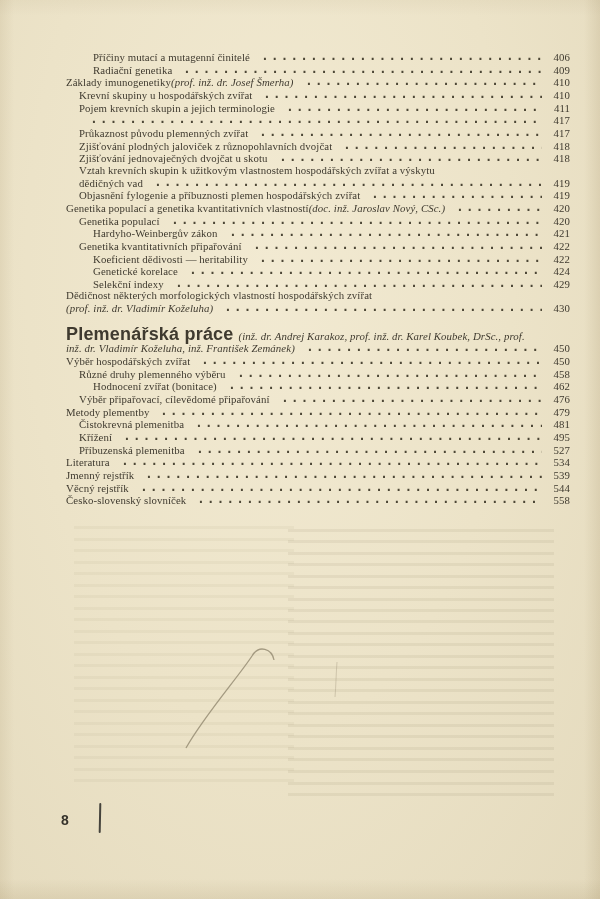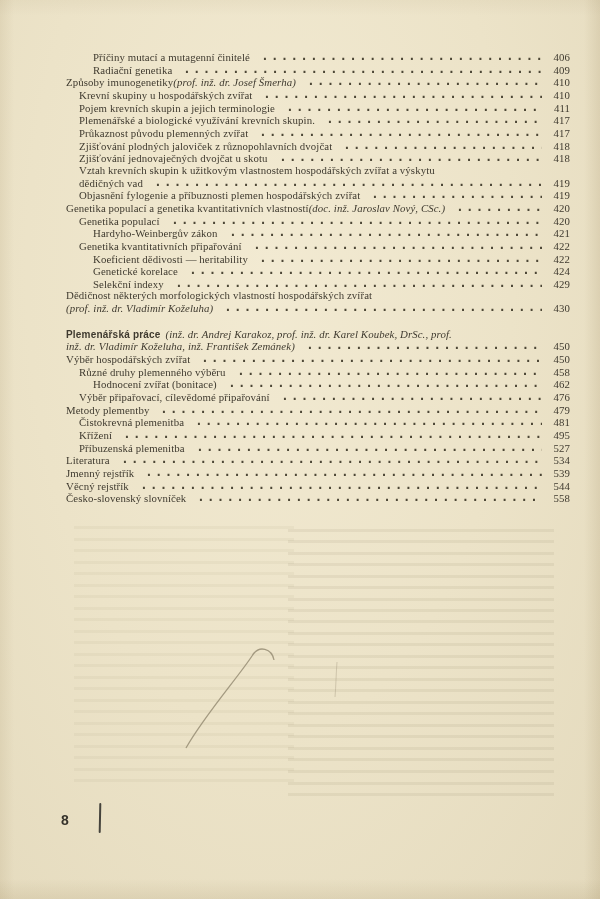--- a/index.html
+++ b/index.html
@@ -30,21 +30,21 @@
     display:flex; align-items:baseline; white-space:nowrap;
     font-size:10.8px; line-height:11.65px; letter-spacing:0.1px;
   }
   .ind1 { padding-left:13px; }
   .ind2 { padding-left:27px; }
   .gap  { margin-top:14px; }
   .t  { }
   .i  { font-style:italic; }
   .b  {
     font-family:"Liberation Sans", sans-serif; font-weight:bold;
-    font-size:10px; letter-spacing:0.2px; padding-right:5px;
+    font-size:18px; letter-spacing:0.2px; padding-right:5px;
   }
   .leader {
     flex:1 1 0; min-width:6px; height:10px; margin:0 4px 0 7px;
     background-image:radial-gradient(circle at 50% 78%, #4d4736 1.05px, rgba(0,0,0,0) 1.5px);
     background-size:9.8px 10px; background-repeat:repeat-x; background-position:3px 0;
   }
   .pg { min-width:24px; text-align:right; }
 
   .pageno {
     position:absolute; left:61px; top:812px;
@@ -74,37 +74,36 @@
         <span class="t">Příčiny mutací a mutagenní činitelé</span>
         <span class="leader"></span>
         <span class="pg">406</span>
       </div>
       <div class="row ind2">
         <span class="t">Radiační genetika</span>
         <span class="leader"></span>
         <span class="pg">409</span>
       </div>
       <div class="row ind0">
-        <span class="t">Způsoby imunogenetiky </span>
+        <span class="t">Základy imunogenetiky </span>
         <span class="i">(prof. inž. dr. Josef Šmerha)</span>
         <span class="leader"></span>
         <span class="pg">410</span>
       </div>
       <div class="row ind1">
         <span class="t">Krevní skupiny u hospodářských zvířat</span>
         <span class="leader"></span>
         <span class="pg">410</span>
       </div>
       <div class="row ind1">
         <span class="t">Pojem krevních skupin a jejich terminologie</span>
         <span class="leader"></span>
         <span class="pg">411</span>
       </div>
       <div class="row ind1">
-        <span class="t">Plemenářské a biologické využívání krevních skupin.</span>
         <span class="leader"></span>
         <span class="pg">417</span>
       </div>
       <div class="row ind1">
         <span class="t">Průkaznost původu plemenných zvířat</span>
         <span class="leader"></span>
         <span class="pg">417</span>
       </div>
       <div class="row ind1">
         <span class="t">Zjišťování plodných jaloviček z různopohlavních dvojčat</span>

